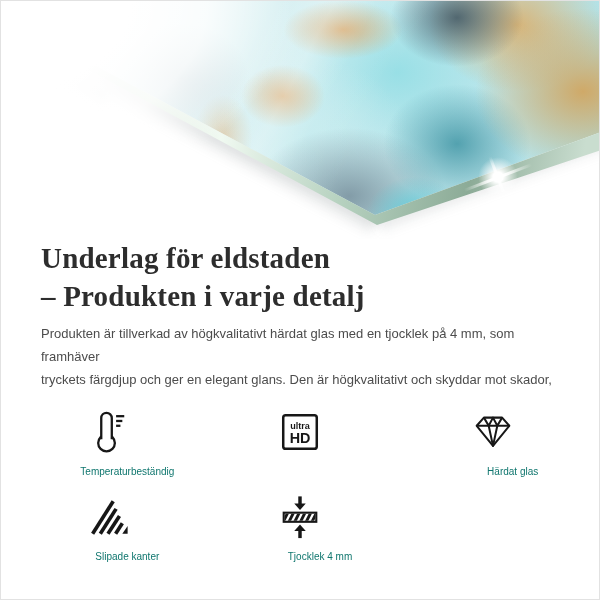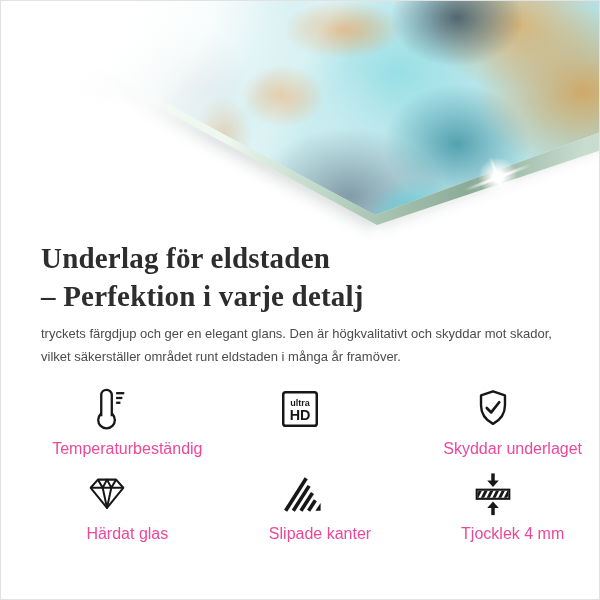--- a/index.html
+++ b/index.html
@@ -63,21 +63,21 @@
     margin:0; font-family:"Liberation Serif", serif; font-weight:700;
     font-size:29px; line-height:38px; color:#2d2d2d; letter-spacing:0.2px;
   }
   .desc { margin:7px 0 0; font-size:13px; line-height:23px; color:#4c4c4c; }
   .desc span { display:block; }
 
   
   .features { display:grid; grid-template-columns:1fr 1fr 1fr; margin:17px -30px 0; row-gap:14px; }
   .feature { display:flex; flex-direction:column; align-items:center; gap:9px; }
   .icon-wrap { width:48px; height:48px; display:flex; align-items:center; justify-content:center; }
-  .feature-label { font-size:16px; line-height:14px; color:#ec4899;margin-left:40px; }
+  .feature-label { font-size:10px; line-height:14px; color:#0f766e;margin-left:40px; }
   svg { display:block; }
   svg text { font-family:"Liberation Sans", sans-serif; fill:#171717; }
 </style>
 </head>
 <body>
 
 <div class="frame">
 
   <div class="hero" aria-label="Härdat glasunderlag med abstrakt marmortryck i turkos, guld och grått">
     <div class="shadow-streak shadow-left"></div>
@@ -89,26 +89,26 @@
     <div class="sparkle">
       <div class="ray-long"></div>
       <div class="ray-short"></div>
       <div class="glow"></div>
     </div>
   </div>
 
   <div class="content">
     <h1>
       <span>Underlag för eldstaden</span><br>
-      <span>– Perfektion i varje detalj</span>
+      <span>– Produkten i varje detalj</span>
     </h1>
 
     <p class="desc">
+      <span>Produkten är tillverkad av högkvalitativt härdat glas med en tjocklek på 4 mm, som framhäver</span>
       <span>tryckets färgdjup och ger en elegant glans. Den är högkvalitativt och skyddar mot skador,</span>
-      <span>vilket säkerställer området runt eldstaden i många år framöver.</span>
     </p>
 
     <div class="features">
 
       <div class="feature">
         <div class="icon-wrap">
           <svg width="46" height="46" viewBox="0 0 48 48" fill="none" stroke="#171717" stroke-width="2.4">
             <circle cx="23.5" cy="35.5" r="8.7"></circle>
             <path d="M18 32 V9.5 a5.5 5.5 0 0 1 11 0 V32 Z" fill="#ffffff" stroke="none"></path>
             <path d="M18 31.5 V9.5 a5.5 5.5 0 0 1 11 0 V31.5"></path>
@@ -123,29 +123,20 @@
       <div class="feature">
         <div class="icon-wrap">
           <svg width="46" height="46" viewBox="0 0 48 48" fill="none" stroke="#171717" stroke-width="2.6">
             <rect x="6.5" y="6.5" width="35" height="35" rx="2.5"></rect>
             <text x="24" y="21" text-anchor="middle" stroke="none" font-size="9.5" font-weight="600">ultra</text>
             <text x="24" y="35.5" text-anchor="middle" stroke="none" font-size="15" font-weight="700">HD</text>
           </svg>
         </div>
       </div>
 
-      <div class="feature">
-        <div class="icon-wrap">
-          <svg width="46" height="46" viewBox="0 0 48 48" fill="none" stroke="#171717" stroke-width="2.5" stroke-linejoin="round">
-            <path d="M24 5.5 L36.5 9.8 V20 C36.5 29.3 31.2 35.6 24 39.5 C16.8 35.6 11.5 29.3 11.5 20 V9.8 Z"></path>
-            <path d="M17.5 23 l4.6 4.6 L30.5 17" stroke-width="2.8" stroke-linecap="round" fill="none"></path>
-          </svg>
-        </div>
-        <div class="feature-label">Skyddar underlaget</div>
-      </div>
 
       <div class="feature">
         <div class="icon-wrap">
           <svg width="46" height="46" viewBox="0 0 48 48" fill="none" stroke="#171717" stroke-width="2.1" stroke-linejoin="round">
             <path d="M14.5 9 H33.5 L41 17.5 L24 38.5 L7 17.5 Z"></path>
             <path d="M7 17.5 H41"></path>
             <path d="M14.5 9 L19.5 17.5 L24 9 L28.5 17.5 L33.5 9"></path>
             <path d="M19.5 17.5 L24 38.5 L28.5 17.5"></path>
           </svg>
         </div>

